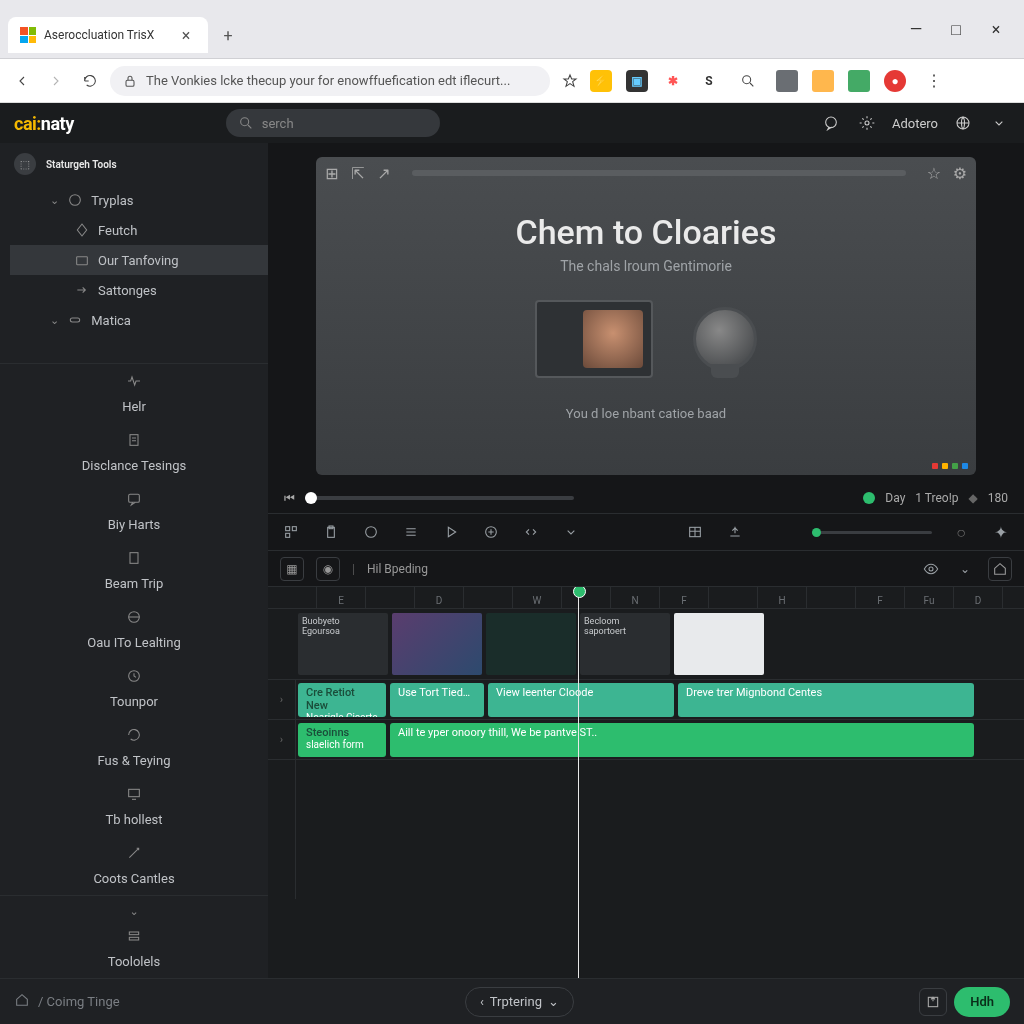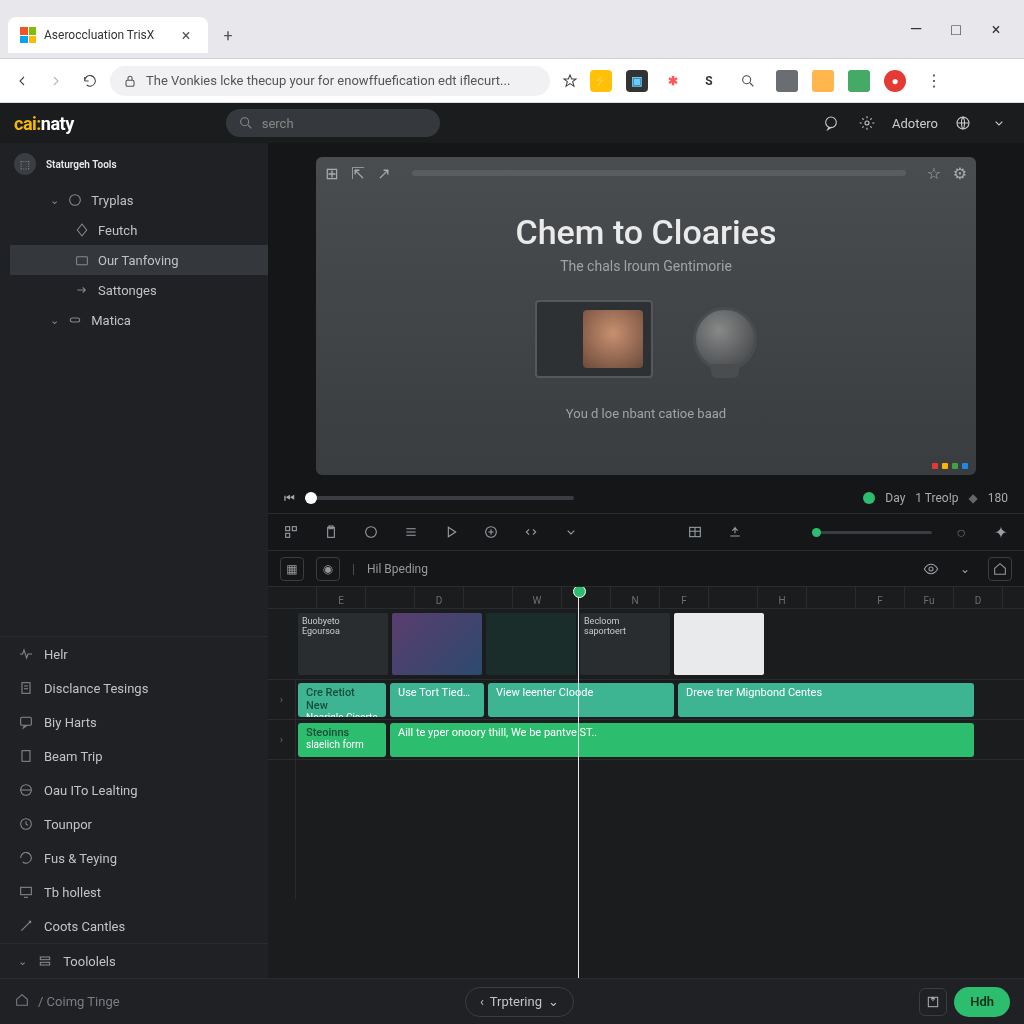--- a/index.html
+++ b/index.html
@@ -42,21 +42,21 @@
 .tree { padding-left: 10px; }
 .tree-row { display: flex; align-items: center; gap: 8px; padding: 7px 10px; color: #bfc2c6; font-size: 13px; cursor: pointer; }
 .tree-row.indent1 { padding-left: 40px; }
 .tree-row.indent2 { padding-left: 64px; }
 .tree-row.active { background: #34373b; position: relative; }
 .tree-row.active::after { content: ""; position: absolute; right: -8px; top: 0; bottom: 0; width: 8px; background: #34373b; clip-path: polygon(0 0, 100% 50%, 0 100%); }
 .tree-icn { width: 16px; height: 16px; display: flex; align-items: center; justify-content: center; color: #888; }
 .chev { color: #888; font-size: 11px; }
 
 .side-lower { margin-top: auto; border-top: 1px solid #2a2d30; }
-.side-item { display: flex; align-items: center; gap: 10px; padding: 9px 18px; color: #c0c3c7; font-size: 13px; cursor: pointer; }
+.side-item { display: flex; align-items: center; gap: 10px; padding: 9px 18px; color: #c0c3c7; font-size: 13px; cursor: pointer; flex-direction: column; }
 
 
 .main { flex: 1; display: flex; flex-direction: column; background: #151618; overflow: hidden; }
 .preview-wrap { padding: 14px 48px 8px; }
 .preview { background: linear-gradient(180deg, #4a4d50, #3a3d40); border-radius: 6px; height: 318px; position: relative; display: flex; flex-direction: column; align-items: center; justify-content: center; color: #d8d8d8; }
 .preview-topbar { position: absolute; top: 6px; left: 8px; right: 8px; height: 20px; display: flex; align-items: center; gap: 10px; }
 .preview-topbar .progress { flex: 1; height: 6px; background: #5a5d60; border-radius: 3px; margin: 0 10px; }
 .preview-title { font-size: 34px; font-weight: 500; color: #eaeaea; }
 .preview-sub { font-size: 14px; color: #9fa3a7; margin-top: 6px; }
 .preview-media { display: flex; gap: 40px; margin-top: 26px; align-items: center; }

